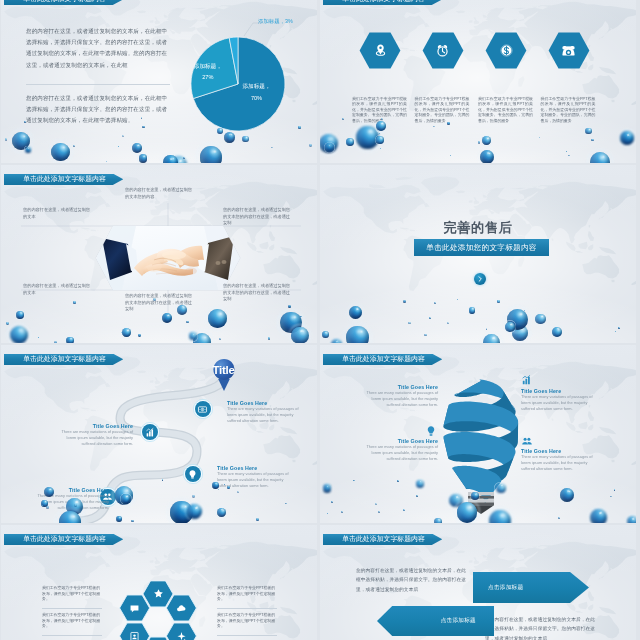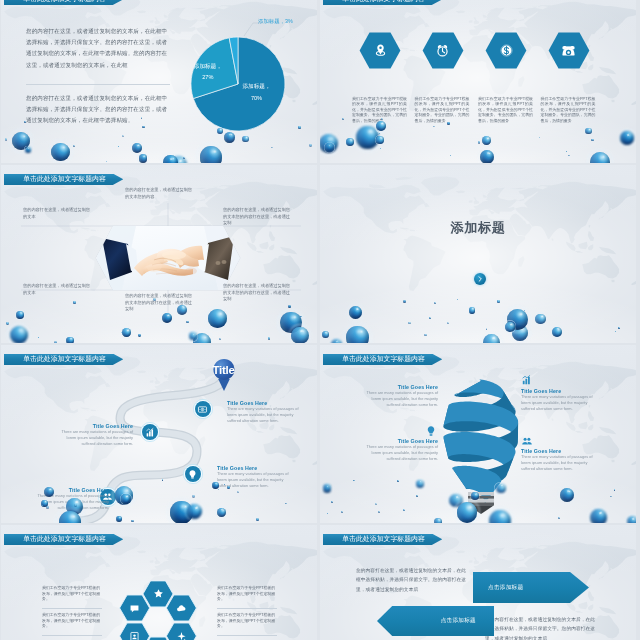--- a/index.html
+++ b/index.html
@@ -423,21 +423,24 @@
         <span class="bub" style="left:37.1px;top:39.7px;width:1.2px;height:1.2px;background:radial-gradient(circle at 68% 24%,#e8f7ff 0%,#8fd6f4 9%,#2e9bd8 30%,#1559a0 58%,#0d3569 84%,#0d3569 100%);opacity:0.88;box-shadow:inset 0.18px 0.21px 0.29px rgba(120,205,245,.40),inset -0.09px -0.12px 0.26px rgba(6,26,58,.50);"></span>
       </div>
 </div>
 <div class="slide" style="left:320px;top:165px;">
 <div class="mapwrap" style="left:-8px;top:6px;width:332px;height:150px;opacity:0.95">
         <svg viewBox="0 0 1000 500" preserveAspectRatio="none">
           <use href="#worldmap" fill="#d3dbe3"></use>
         </svg>
       </div>
       <div class="sheen"></div>
-      <div class="s4n">添加标题</div>
+      <div class="s4n">完善的售后</div>
+      <div class="s4b">
+        <span>单击此处添加您的文字标题内容</span>
+      </div>
       <div class="s4a">
         <span class="ic" style="width:8px;height:8px;color:#fff;"><svg viewBox="0 0 24 24" width="8" height="8" fill="currentColor">
             <path d="M9.4 5.4L16 12l-6.6 6.6" fill="none" stroke="currentColor" stroke-width="2.6" stroke-linecap="round" stroke-linejoin="round"></path>
           </svg></span>
       </div>
       <div class="bubbles">
         <span style="left:160.87px;top:34.96px;width:21.87px;height:21.87px;border-radius:50%;position:absolute;background:radial-gradient(circle,rgba(255,255,255,0) 60%,rgba(226,242,253,.95) 73%,rgba(255,255,255,0) 100%);filter:blur(1.03px);opacity:0.83;"></span>
         <span class="bub" style="left:163.3px;top:37.3px;width:17.1px;height:17.1px;background:radial-gradient(circle at 68% 24%,#e8f7ff 0%,#a8e0f7 9%,#48addf 30%,#1f6cb0 58%,#113f7c 84%,#113f7c 100%);opacity:0.92;box-shadow:inset 2.56px 3.08px 4.27px rgba(120,205,245,.40),inset -1.37px -1.71px 3.84px rgba(6,26,58,.50);"></span>
         <span class="bubhl" style="left:171.81px;top:40.42px;width:2.90px;height:2.22px;filter:blur(0.77px);opacity:0.78;transform:rotate(-28deg);"></span>
         <span style="left:27.00px;top:6.72px;width:17.01px;height:17.01px;border-radius:50%;position:absolute;background:radial-gradient(circle,rgba(255,255,255,0) 60%,rgba(226,242,253,.95) 73%,rgba(255,255,255,0) 100%);filter:blur(0.80px);opacity:0.87;"></span>

